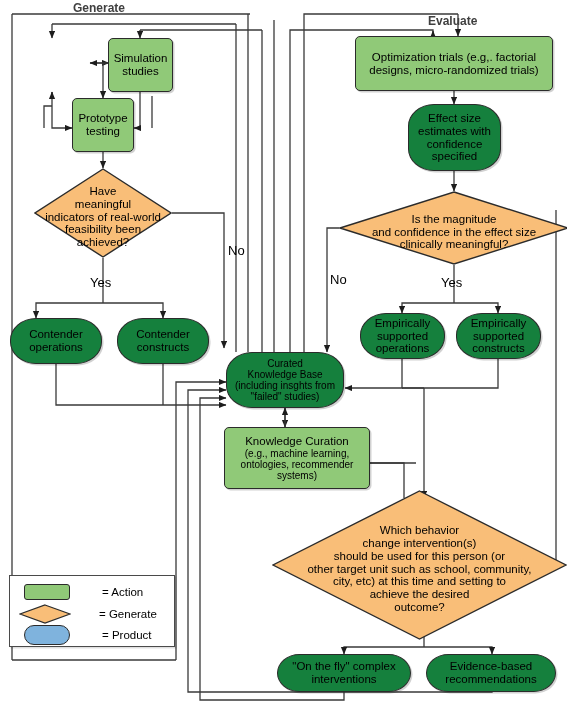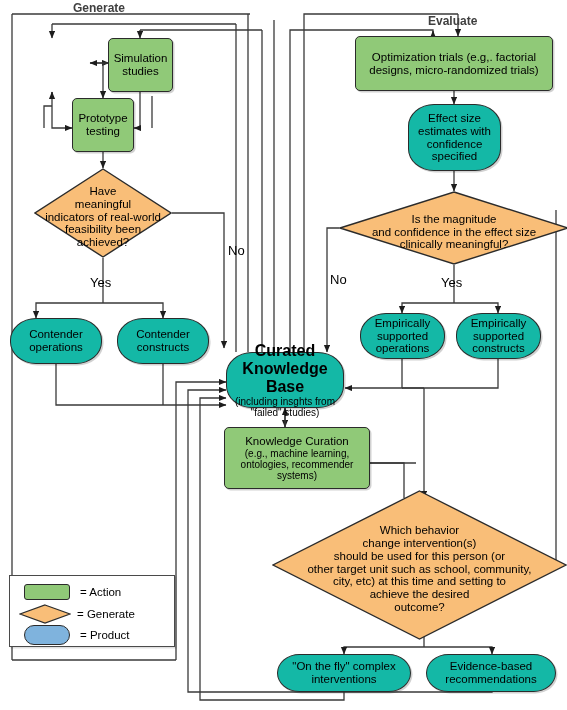--- a/index.html
+++ b/index.html
@@ -3,36 +3,36 @@
 <meta charset="utf-8">
 <style>
   html,body{margin:0;padding:0;background:#ffffff;}
   body{width:567px;height:710px;font-family:"Liberation Sans",sans-serif;}
   #stage{position:relative;width:567px;height:710px;overflow:hidden;background:#fff;}
   svg.wires{position:absolute;left:0;top:0;width:567px;height:710px;pointer-events:none;}
   .node{position:absolute;box-sizing:border-box;display:flex;align-items:center;justify-content:center;
         text-align:center;line-height:1.12;color:#000;}
   .action{background:#90C978;border:1.4px solid #2b2b2b;border-radius:5px;font-size:11.5px;
           box-shadow:1.5px 1.5px 0 rgba(0,0,0,.18);}
-  .product{background:#14b8a6;border:1.4px solid #2b2b2b;border-radius:26px/22px;font-size:11.5px;
+  .product{background:#15803d;border:1.4px solid #2b2b2b;border-radius:26px/22px;font-size:11.5px;
            box-shadow:1.5px 1.5px 0 rgba(0,0,0,.18);}
   .decision{font-size:11.5px;}
   .decision .dlabel{position:relative;z-index:2;padding:0 6px;margin-top:8px;}
   .decision .dshape{position:absolute;left:0;top:0;width:100%;height:100%;z-index:1;}
   .secthead{position:absolute;font-size:12px;font-weight:bold;color:#404040;white-space:nowrap;}
   .edgelabel{position:absolute;font-size:13px;color:#000;white-space:nowrap;}
   .legend{position:absolute;border:1.3px solid #4a4a4a;background:#fff;box-sizing:border-box;
           box-shadow:1.5px 1.5px 0 rgba(0,0,0,.12);}
-  .legrow{position:absolute;display:flex;align-items:center;}
+  .legrow{position:absolute;display:flex;align-items:center;gap:22px;}
   .swatch{width:44px;height:14px;margin-right:10px;flex:0 0 auto;}
   .sw-action{background:#90C978;border:1.2px solid #2b2b2b;border-radius:3px;}
   .sw-product{background:#7FB3DD;border:1.2px solid #2b2b2b;border-radius:9px;}
   .sw-decision{width:52px;height:20px;margin-right:6px;flex:0 0 auto;}
   .legtext{font-size:11.5px;color:#000;white-space:nowrap;}
-  .ckbtitle{font-weight:bold;font-size:16px;}
+  .ckbtitle{font-weight:normal;font-size:10px;}
   .small{font-size:10px;}
   .nw{white-space:pre-line;}
 </style>
 </head>
 <body>
 
 <div id="stage">
 
   <svg class="wires" viewBox="0 0 567 710">
     <defs>

